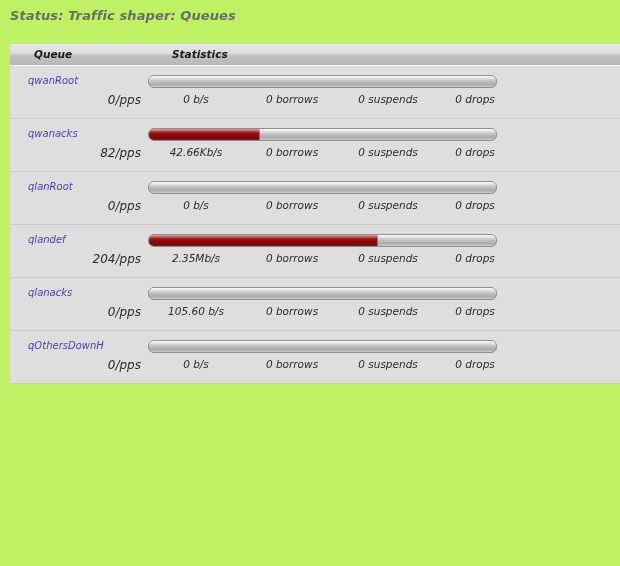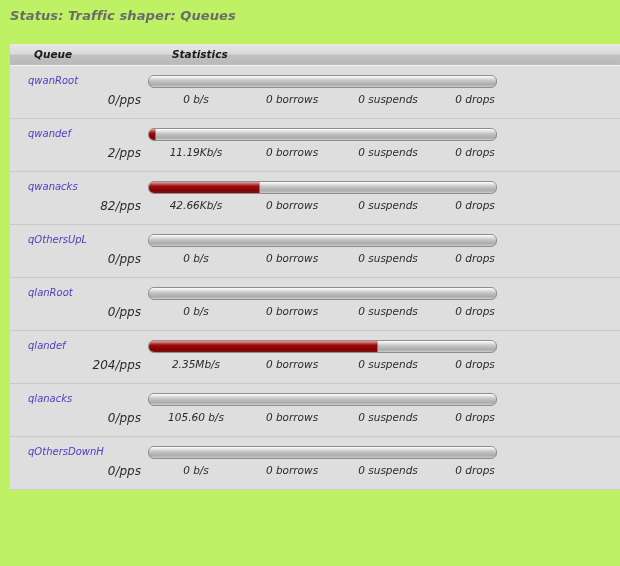--- a/index.html
+++ b/index.html
@@ -184,74 +184,38 @@
                 <div class="stat stat-borrows">0 borrows</div>
                 <div class="stat stat-suspends">0 suspends</div>
                 <div class="stat stat-drops">0 drops</div>
               </div>
             </div>
           </td>
         </tr>
         <tr class="qrow">
           <td class="qcell" colspan="2">
             <div class="row-inner">
-              <a class="qname" href="#">qwandef</a>
-              <div class="qpps">2/pps</div>
-              <div class="bar-outer">
-                <div class="bar-fill" style="width:2%"></div>
-                <div class="bar-gloss"></div>
-              </div>
-              <div class="stats-row">
-                <div class="stat stat-rate">11.19Kb/s</div>
-                <div class="stat stat-borrows">0 borrows</div>
-                <div class="stat stat-suspends">0 suspends</div>
-                <div class="stat stat-drops">0 drops</div>
-              </div>
-            </div>
-          </td>
-        </tr>
-        <tr class="qrow">
-          <td class="qcell" colspan="2">
-            <div class="row-inner">
               <a class="qname" href="#">qwanacks</a>
               <div class="qpps">82/pps</div>
               <div class="bar-outer">
                 <div class="bar-fill" style="width:32%"></div>
                 <div class="bar-gloss"></div>
               </div>
               <div class="stats-row">
                 <div class="stat stat-rate">42.66Kb/s</div>
                 <div class="stat stat-borrows">0 borrows</div>
                 <div class="stat stat-suspends">0 suspends</div>
                 <div class="stat stat-drops">0 drops</div>
               </div>
             </div>
           </td>
         </tr>
         <tr class="qrow">
           <td class="qcell" colspan="2">
             <div class="row-inner">
-              <a class="qname" href="#">qOthersUpL</a>
-              <div class="qpps">0/pps</div>
-              <div class="bar-outer">
-                <div class="bar-fill zero" style="width:0%"></div>
-                <div class="bar-gloss"></div>
-              </div>
-              <div class="stats-row">
-                <div class="stat stat-rate">0 b/s</div>
-                <div class="stat stat-borrows">0 borrows</div>
-                <div class="stat stat-suspends">0 suspends</div>
-                <div class="stat stat-drops">0 drops</div>
-              </div>
-            </div>
-          </td>
-        </tr>
-        <tr class="qrow">
-          <td class="qcell" colspan="2">
-            <div class="row-inner">
               <a class="qname" href="#">qlanRoot</a>
               <div class="qpps">0/pps</div>
               <div class="bar-outer">
                 <div class="bar-fill zero" style="width:0%"></div>
                 <div class="bar-gloss"></div>
               </div>
               <div class="stats-row">
                 <div class="stat stat-rate">0 b/s</div>
                 <div class="stat stat-borrows">0 borrows</div>
                 <div class="stat stat-suspends">0 suspends</div>

